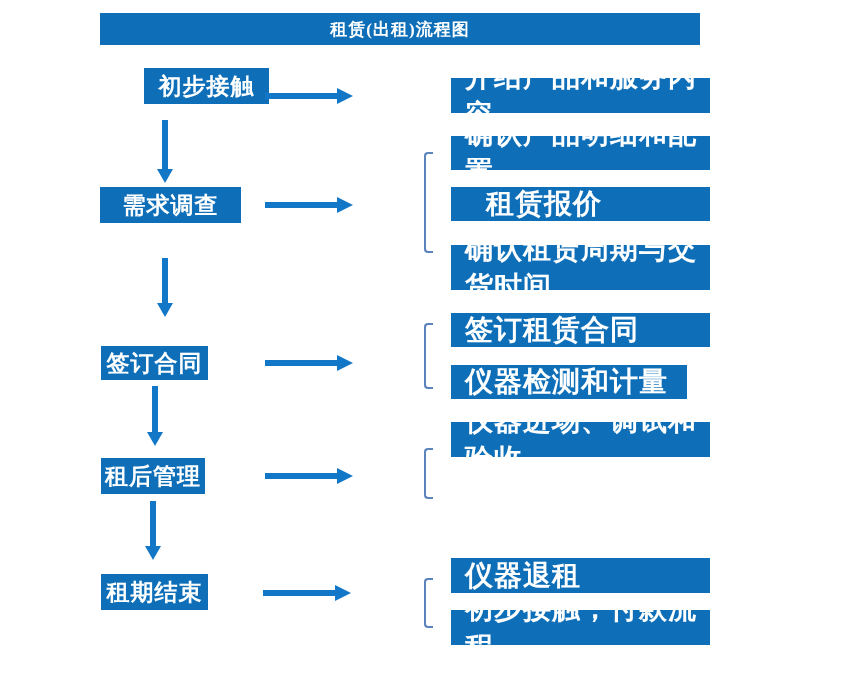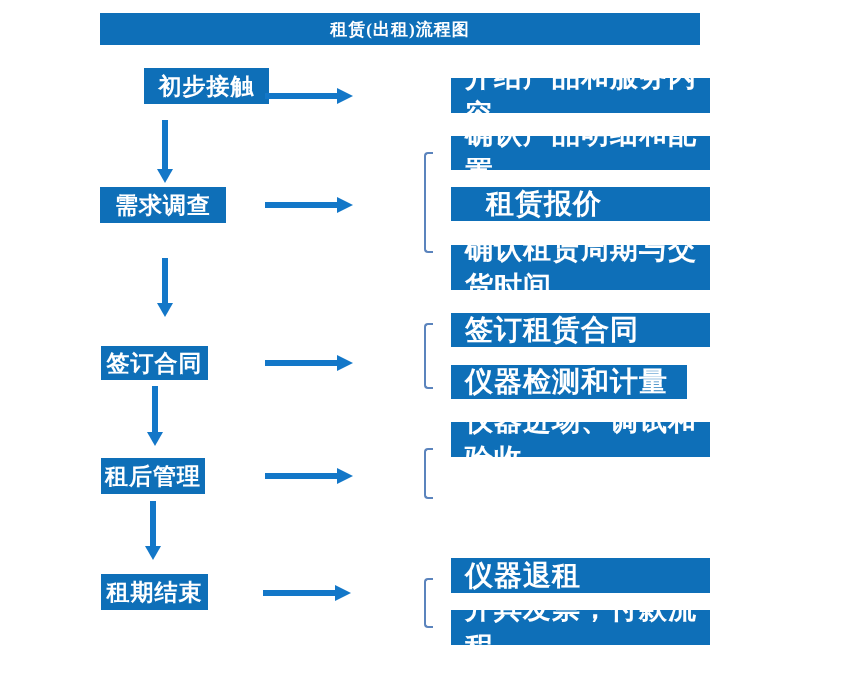--- a/index.html
+++ b/index.html
@@ -40,21 +40,21 @@
   }
 </style>
 </head>
 <body>
 
 <div class="canvas">
 
   <div class="bluebox title">租赁(出租)流程图</div>
 
   <div class="bluebox lbox" style="left:100px;top:68px;width:125px;height:36px;margin-left:44px;">初步接触</div>
-  <div class="bluebox lbox" style="left:100px;top:187px;width:126px;height:36px;">需求调查</div>
+  <div class="bluebox lbox" style="left:100px;top:187px;width:141px;height:36px;">需求调查</div>
   <div class="bluebox lbox" style="left:101px;top:346px;width:107px;height:34px;">签订合同</div>
   <div class="bluebox lbox" style="left:101px;top:458px;width:104px;height:36px;">租后管理</div>
   <div class="bluebox lbox" style="left:101px;top:574px;width:107px;height:36px;">租期结束</div>
 
   <div class="varrow" style="left:157px;top:120px;height:63px;">
     <div class="v-line"></div>
       <div class="v-head"></div>
   </div>
   <div class="varrow" style="left:157px;top:258px;height:59px;">
     <div class="v-line"></div>
@@ -100,15 +100,15 @@
   <div class="bluebox rbox" style="left:443px;top:136px;width:259px;height:34px;">确认产品明细和配置</div>
   <div class="bluebox rbox" style="left:443px;top:187px;width:259px;height:34px;padding-left:35px;">租赁报价</div>
   <div class="bluebox rbox" style="left:443px;top:245px;width:259px;height:45px;">确认租赁周期与交货时间</div>
 
   <div class="bluebox rbox" style="left:443px;top:313px;width:259px;height:34px;">签订租赁合同</div>
   <div class="bluebox rbox" style="left:443px;top:365px;width:236px;height:34px;">仪器检测和计量</div>
 
   <div class="bluebox rbox" style="left:443px;top:422px;width:259px;height:35px;">仪器进场、调试和验收</div>
 
   <div class="bluebox rbox" style="left:443px;top:558px;width:259px;height:35px;">仪器退租</div>
-  <div class="bluebox rbox" style="left:443px;top:610px;width:259px;height:35px;">开具发票，付款流程</div>
+  <div class="bluebox rbox" style="left:443px;top:610px;width:259px;height:35px;">初步接触，付款流程</div>
 
 </div>
 
 </body></html>

